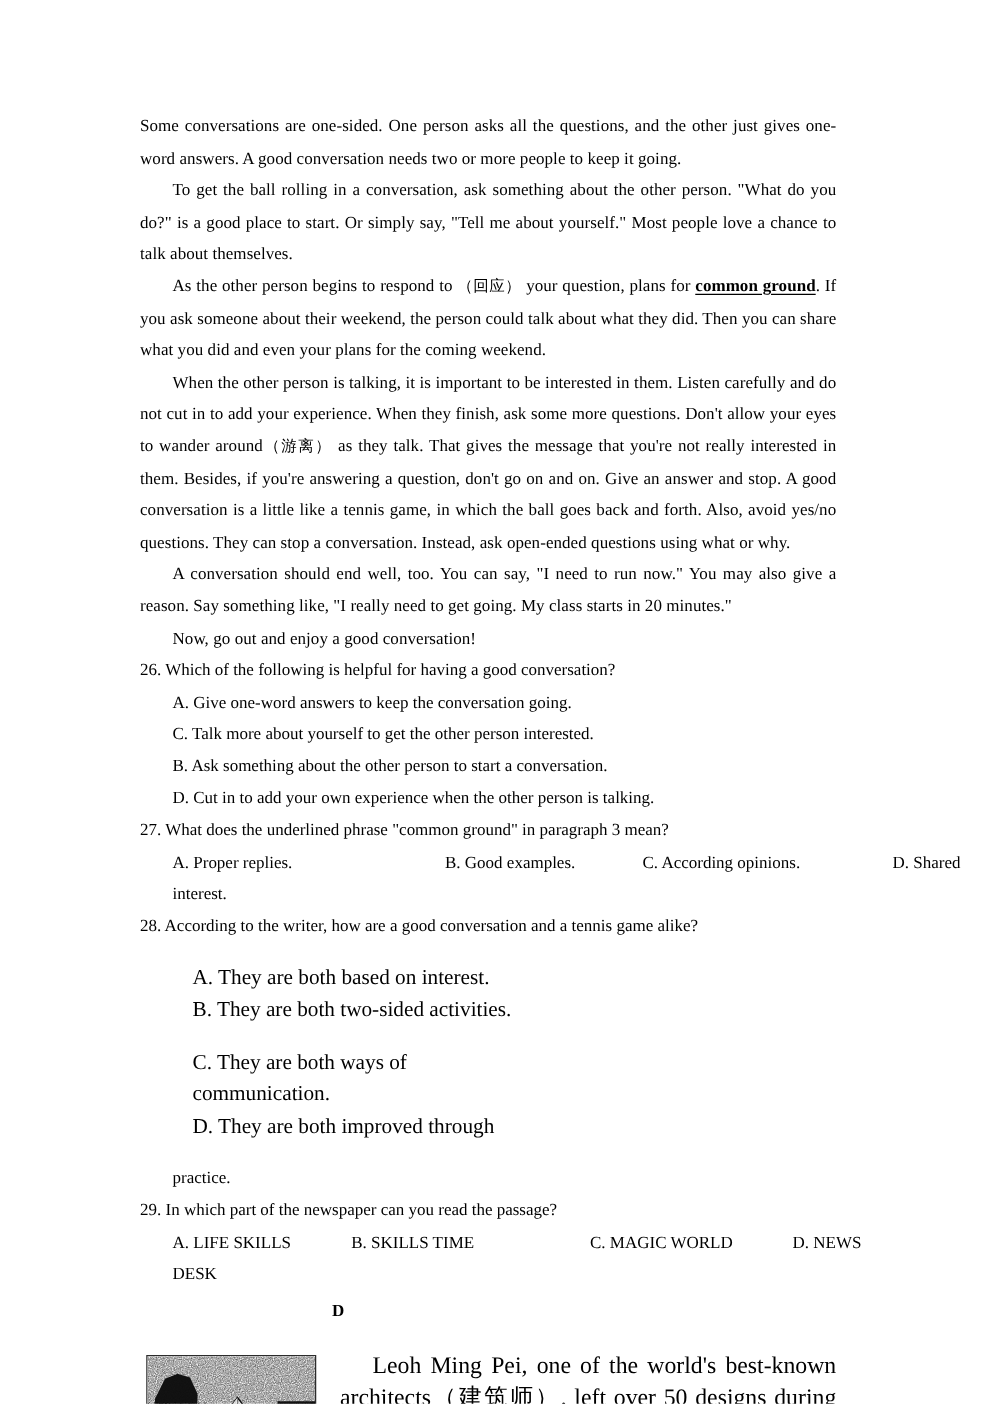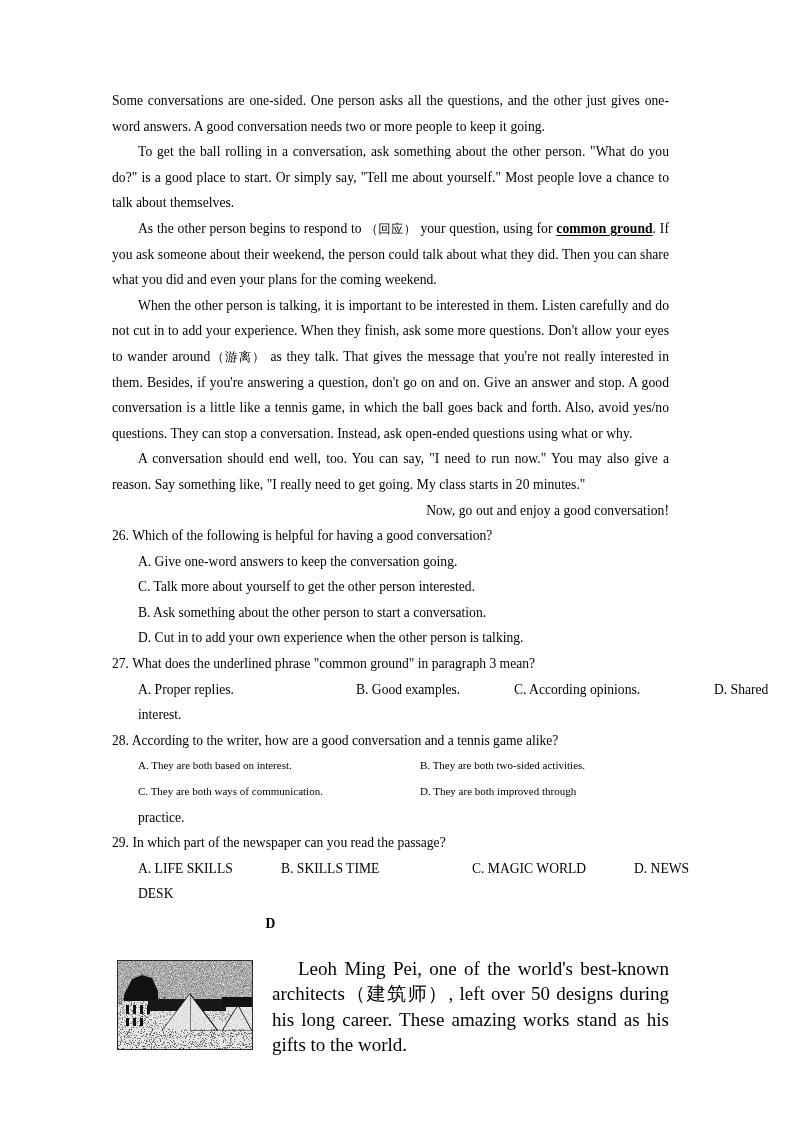--- a/index.html
+++ b/index.html
@@ -26,21 +26,21 @@
     line-height: 25.6px;
     text-align: justify;
     text-justify: inter-word;
     margin: 0;
     letter-spacing: 0.05px;
   }
   .para.indent {
     text-indent: 26px;
   }
   .nojust {
-    text-align: right;
+    text-align: left;
   }
   u.cg {
     font-weight: bold;
     text-decoration: underline;
     text-underline-offset: 1.5px;
   }
   .cjk {
     font-family: "DejaVu Sans", sans-serif;
     font-size: 12.4px;
   }
@@ -67,21 +67,21 @@
     padding-left: 26px;
     display: block;
     position: relative;
     white-space: nowrap;
   }
   .opt-row .c1 { display: inline-block; width: 218px; }
   .opt-row .c2 { display: inline-block; width: 158px; }
   .opt-row .c3 { display: inline-block; width: 160px; }
   .opt-row .c4 { display: inline-block; margin-left: 40px; }
 
-  .opt2 { font-size: 11px; line-height: 25.6px; margin: 0; padding-left: 26px; }
+  .opt2 { font-size: 17px; line-height: 25.6px; margin: 16px; padding-left: 26px; }
   .opt2 .l { display: inline-block; width: 282px; }
   .opt2 .r { display: inline-block; }
 
   .opt29 { font-size: 13.6px; line-height: 25.6px; margin: 0; padding-left: 26px; white-space: nowrap;}
   .opt29 .a1 { display: inline-block; width: 143px; }
   .opt29 .a2 { display: inline-block; width: 152px; }
   .opt29 .a3 { display: inline-block; width: 162px; margin-left: 39px; }
   .opt29 .a4 { display: inline-block; }
 
   .cont {
@@ -125,21 +125,21 @@
 </style>
 </head>
 <body>
 
 <div class="page">
 
   <p class="para">Some conversations are one-sided. One person asks all the questions, and the other just gives one-word answers. A good conversation needs two or more people to keep it going.</p>
 
   <p class="para indent">To get the ball rolling in a conversation, ask something about the other person. "What do you do?" is a good place to start. Or simply say, "Tell me about yourself." Most people love a chance to talk about themselves.</p>
 
-  <p class="para indent"><span>As the other person begins to respond to </span><span class="cjk">（回应）</span><span>  your question, using for </span><u class="cg">common ground</u><span>. If you ask someone about their weekend, the person could talk about what they did. Then you can share what you did and even your plans for the coming weekend.</span></p>
+  <p class="para indent"><span>As the other person begins to respond to </span><span class="cjk">（回应）</span><span>  your question, plans for </span><u class="cg">common ground</u><span>. If you ask someone about their weekend, the person could talk about what they did. Then you can share what you did and even your plans for the coming weekend.</span></p>
 
   <p class="para indent"><span>When the other person is talking, it is important to be interested in them. Listen carefully and do not cut in to add your experience. When they finish, ask some more questions. Don't allow your eyes to wander around</span><span class="cjk">（游离）</span><span> as they talk. That gives the message that you're not really interested in them. Besides, if you're answering a question, don't go on and on. Give an answer and stop. A good conversation is a little like a tennis game, in which the ball goes back and forth. Also, avoid yes/no questions. They can stop a conversation. Instead, ask open-ended questions using what or why.</span></p>
 
   <p class="para indent">A conversation should end well, too. You can say, "I need to run now." You may also give a reason. Say something like, "I really need to get going. My class starts in 20 minutes."</p>
 
   <p class="para indent nojust">Now, go out and enjoy a good conversation!</p>
 
   <div class="q-block">
     <p class="q-stem"><span>26.</span> <span>Which of the following is helpful for having a good conversation?</span></p>
     <p class="opt">A. Give one-word answers to keep the conversation going.</p>

